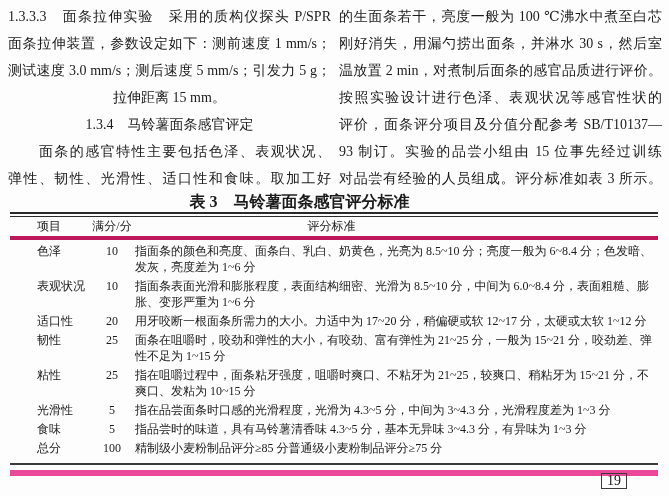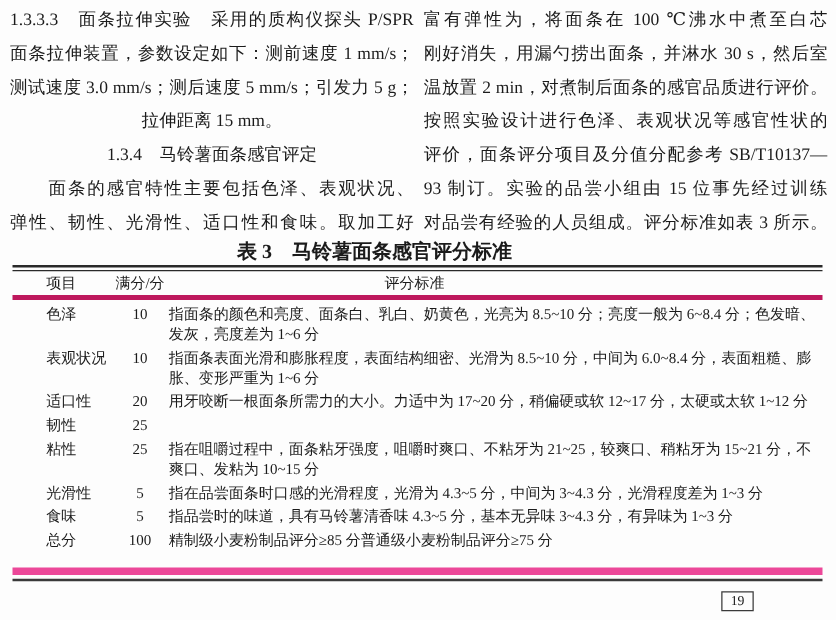--- a/index.html
+++ b/index.html
@@ -54,41 +54,41 @@
   .trow{display:flex;padding:1px 0 2px 0;}
   .c-item{width:52px;padding-left:27px;line-height:16px;flex-shrink:0;}
   .c-score{width:46px;text-align:center;line-height:16px;flex-shrink:0;}
   .c-criteria{flex:1;margin-left:0;line-height:16px;text-align:left;}
   
   .footer-rule{
     position:absolute;left:10px;right:11px;top:463px;
     border-top:2px solid #3a3a3a;height:0;
   }
   .page-num-box{
-    position:absolute;right:66px;top:473px;
+    position:absolute;right:42px;top:473px;
     width:24px;height:14px;
     border:1px solid #3a3a3a;
-    text-align:center;font-size:11px;line-height:14px;
+    text-align:center;font-size:14px;line-height:14px;
   }
 </style>
 </head>
 <body>
 
 <div class="text-cols">
   <div class="tcol">
     <div class="tline j">1.3.3.3　面条拉伸实验　采用的质构仪探头 P/SPR</div>
     <div class="tline j">面条拉伸装置，参数设定如下：测前速度 1 mm/s；</div>
     <div class="tline j">测试速度 3.0 mm/s；测后速度 5 mm/s；引发力 5 g；</div>
     <div class="tline l">拉伸距离 15 mm。</div>
     <div class="tline l">1.3.4　马铃薯面条感官评定</div>
     <div class="tline j">　　面条的感官特性主要包括色泽、表观状况、</div>
     <div class="tline j">弹性、韧性、光滑性、适口性和食味。取加工好</div>
   </div>
   <div class="tcol">
-    <div class="tline j">富有弹性为，将面条在 100 ℃沸水中煮至白芯</div>
+    <div class="tline j">的生面条若干，亮度一般为 100 ℃沸水中煮至白芯</div>
     <div class="tline j">刚好消失，用漏勺捞出面条，并淋水 30 s，然后室</div>
     <div class="tline j">温放置 2 min，对煮制后面条的感官品质进行评价。</div>
     <div class="tline j">按照实验设计进行色泽、表观状况等感官性状的</div>
     <div class="tline j">评价，面条评分项目及分值分配参考 SB/T10137—</div>
     <div class="tline j">93 制订。实验的品尝小组由 15 位事先经过训练</div>
     <div class="tline j">对品尝有经验的人员组成。评分标准如表 3 所示。</div>
   </div>
 </div>
 
 <div class="tbl-title">表 3　马铃薯面条感官评分标准</div>
@@ -112,20 +112,21 @@
       <div class="c-criteria">指面条表面光滑和膨胀程度，表面结构细密、光滑为 8.5~10 分，中间为 6.0~8.4 分，表面粗糙、膨胀、变形严重为 1~6 分</div>
     </div>
     <div class="trow">
       <div class="c-item">适口性</div>
       <div class="c-score">20</div>
       <div class="c-criteria">用牙咬断一根面条所需力的大小。力适中为 17~20 分，稍偏硬或软 12~17 分，太硬或太软 1~12 分</div>
     </div>
     <div class="trow">
       <div class="c-item">韧性</div>
       <div class="c-score">25</div>
+      <div class="c-criteria">面条在咀嚼时，咬劲和弹性的大小，有咬劲、富有弹性为 21~25 分，一般为 15~21 分，咬劲差、弹性不足为 1~15 分</div>
     </div>
     <div class="trow">
       <div class="c-item">粘性</div>
       <div class="c-score">25</div>
       <div class="c-criteria">指在咀嚼过程中，面条粘牙强度，咀嚼时爽口、不粘牙为 21~25，较爽口、稍粘牙为 15~21 分，不爽口、发粘为 10~15 分</div>
     </div>
     <div class="trow">
       <div class="c-item">光滑性</div>
       <div class="c-score">5</div>
       <div class="c-criteria">指在品尝面条时口感的光滑程度，光滑为 4.3~5 分，中间为 3~4.3 分，光滑程度差为 1~3 分</div>

